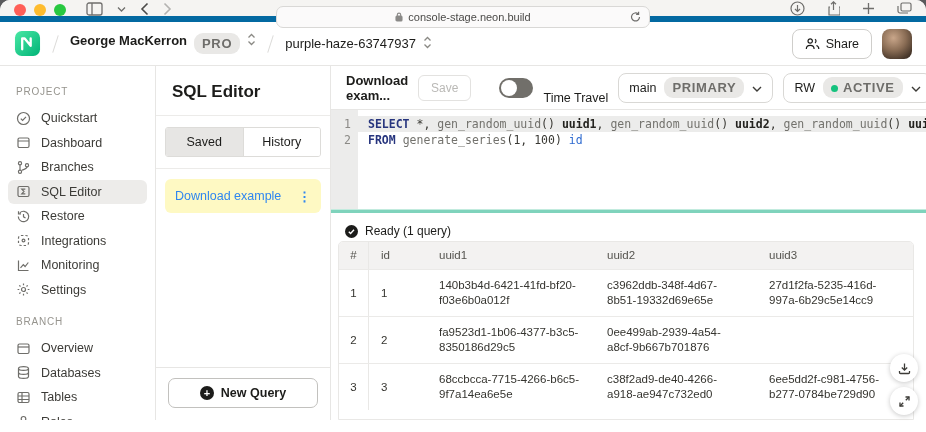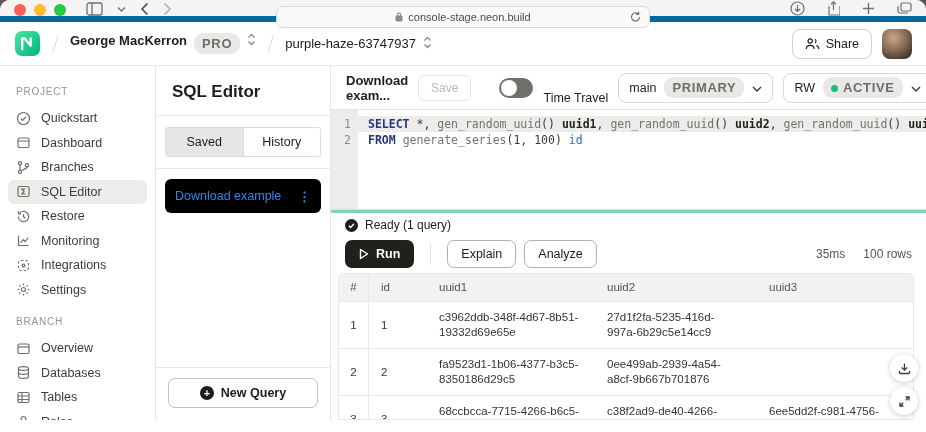--- a/index.html
+++ b/index.html
@@ -54,21 +54,21 @@
   
   .qpanel { width:175px; border-right:1px solid #e7e6e4; display:flex; flex-direction:column; }
   .qtitle { font-size:17px; font-weight:700; color:#1c1c1a; padding:16px 16px 13px 16px; }
   .seg-wrap { padding:11px 9px; border-bottom:1px solid #eceBe9; }
   .segmented { display:flex; height:30px; border:1px solid #dddcd9; border-radius:3px; overflow:hidden; }
   .seg { flex:1; display:flex; align-items:center; justify-content:center; font-size:12.5px;
          color:#1c1c1a; background:#fff; cursor:pointer; }
   .seg.active { background:#e7e6e4; }
   .seg + .seg { border-left:1px solid #dddcd9; }
   .qlist { padding:10px 9px; }
-  .qitem { background:#000000; border-radius:6px; height:34px; display:flex; align-items:center;
+  .qitem { background:#fef9c3; border-radius:6px; height:34px; display:flex; align-items:center;
            justify-content:space-between; padding:0 10px; cursor:pointer; }
   .qitem-label { color:#2f86f0; font-size:12.5px; }
   .kebab { color:#2f86f0; font-size:13px; font-weight:700; letter-spacing:0; }
   .qbottom { margin-top:auto; border-top:1px solid #e7e6e4; padding:10px 12px 12px 12px; }
   .new-query { width:100%; height:30px; border:1px solid #c2c1be; border-radius:7px; background:#fff;
                display:flex; align-items:center; justify-content:center; gap:7px;
                font-size:12.5px; font-weight:600; color:#1c1c1a; cursor:pointer; }
   .plus-circle { width:14px; height:14px; border-radius:50%; background:#1c1c1a; color:#fff;
                  display:flex; align-items:center; justify-content:center; font-size:11px; line-height:1; }
 
@@ -100,21 +100,21 @@
   .cline.active { background:#ececeb; }
   .tok-kw { color:#27357e; font-weight:bold; }
   .tok-pl { color:#3a3934; }
   .tok-fn { color:#73726d; }
   .tok-id { color:#24231f; font-weight:bold; }
   .tok-var { color:#2f6bd0; }
 
   .resize-bar { height:4px; background:#7fd3bc; border-top:1px solid #c2ebde; }
 
   
-  .status-row { height:20px; display:flex; align-items:center; gap:7px; padding:0 14px; margin-top:2px; }
+  .status-row { height:20px; display:flex; align-items:center; gap:7px; padding:0 14px; margin-top:8px; }
   .status-text { font-size:12px; color:#1c1c1a; }
   .actions-row { height:38px; display:flex; align-items:center; padding:0 14px; gap:8px; }
   .run-btn { height:28px; border:none; border-radius:7px; background:#21201d; color:#fff;
              font-size:12.5px; font-weight:600; display:flex; align-items:center; gap:7px;
              padding:0 14px; cursor:pointer; }
   .act-vdiv { width:1px; height:22px; background:#e4e3e1; margin:0 8px; }
   .ghost-btn { height:28px; border:1px solid #b2b1ae; border-radius:7px; background:#fff;
                font-size:12.5px; font-weight:500; color:#1c1c1a; padding:0 13px; cursor:pointer; }
   .metrics { margin-left:auto; display:flex; gap:18px; font-size:12px; color:#55544f; }
 
@@ -304,34 +304,34 @@
               <path d="M2.3 7.5a5.2 5.2 0 1 0 1.5-3.7"></path>
               <path d="M2.5 2.3v2.5H5"></path>
               <path d="M7.5 5v2.8l2 1.2"></path>
             </svg>
           </span>
         <span>Restore</span>
       </div>
       <div class="side-item">
         <span class="sicon">
             <svg viewBox="0 0 15 15" fill="none" stroke="currentColor" stroke-width="1.2">
+              <rect x="2.5" y="2.5" width="10" height="10" rx="2.5" stroke-dasharray="2.4 2"></rect>
+              <circle cx="7.5" cy="7.5" r="1.4"></circle>
+            </svg>
+          </span>
+        <span>Integrations</span>
+      </div>
+      <div class="side-item">
+        <span class="sicon">
+            <svg viewBox="0 0 15 15" fill="none" stroke="currentColor" stroke-width="1.2">
               <path d="M2.5 2.5v10h10"></path>
               <path d="M4.5 9.8 7.3 6.6l1.8 1.9 3.2-4"></path>
             </svg>
           </span>
         <span>Monitoring</span>
-      </div>
-      <div class="side-item">
-        <span class="sicon">
-            <svg viewBox="0 0 15 15" fill="none" stroke="currentColor" stroke-width="1.2">
-              <rect x="2.5" y="2.5" width="10" height="10" rx="2.5" stroke-dasharray="2.4 2"></rect>
-              <circle cx="7.5" cy="7.5" r="1.4"></circle>
-            </svg>
-          </span>
-        <span>Integrations</span>
       </div>
       <div class="side-item">
         <span class="sicon">
             <svg viewBox="0 0 15 15" fill="none" stroke="currentColor" stroke-width="1.2">
               <circle cx="7.5" cy="7.5" r="2"></circle>
               <path d="M7.5 1.6v1.7M7.5 11.7v1.7M1.6 7.5h1.7M11.7 7.5h1.7M3.3 3.3l1.2 1.2M10.5 10.5l1.2 1.2M11.7 3.3l-1.2 1.2M4.5 10.5l-1.2 1.2"></path>
             </svg>
           </span>
         <span>Settings</span>
       </div>
@@ -446,49 +446,33 @@
       <div class="status-row">
         <span style="display:flex">
           <svg width="13" height="13" viewBox="0 0 13 13">
               <circle cx="6.5" cy="6.5" r="6.5" fill="#1c1c1a"></circle>
               <path d="M3.8 6.7l1.8 1.8 3.4-3.7" fill="none" stroke="#fff" stroke-width="1.4"></path>
             </svg>
         </span>
         <span class="status-text">Ready (1 query)</span>
       </div>
 
-      <div class="actions-row">
-        <button class="run-btn">
-          <span style="display:flex">
-            <svg width="10" height="12" viewBox="0 0 10 12" fill="none" stroke="#fff" stroke-width="1.4" stroke-linejoin="round">
-                <path d="M1.5 1.5v9l7-4.5z"></path>
-              </svg>
-          </span>
-          <span>Run</span>
-        </button>
-        <span class="act-vdiv"></span>
-        <button class="ghost-btn">Explain</button>
-        <button class="ghost-btn">Analyze</button>
-        <div class="metrics">
-          <span>35ms</span>
-          <span>100 rows</span>
-        </div>
-      </div>
 
       <div class="rtable">
         <div class="trow thead">
           <div class="tcell cnum">#</div>
           <div class="tcell">id</div>
           <div class="tcell">uuid1</div>
           <div class="tcell">uuid2</div>
           <div class="tcell">uuid3</div>
         </div>
         <div class="trow tbody-row">
           <div class="tcell cnum">1</div>
           <div class="tcell">1</div>
+          <div class="tcell wrap">140b3b4d-6421-41fd-bf20-f03e6b0a012f</div>
           <div class="tcell wrap">c3962ddb-348f-4d67-8b51-19332d69e65e</div>
           <div class="tcell wrap">27d1f2fa-5235-416d-997a-6b29c5e14cc9</div>
         </div>
         <div class="trow tbody-row">
           <div class="tcell cnum">2</div>
           <div class="tcell">2</div>
           <div class="tcell wrap">fa9523d1-1b06-4377-b3c5-8350186d29c5</div>
           <div class="tcell wrap">0ee499ab-2939-4a54-a8cf-9b667b701876</div>
         </div>
         <div class="trow tbody-row">

